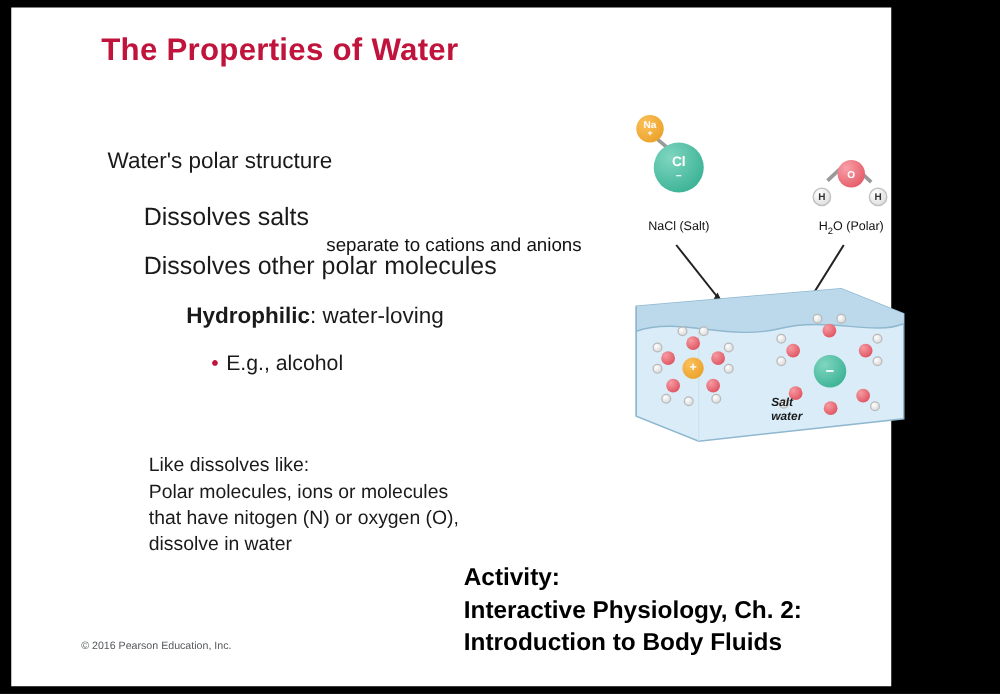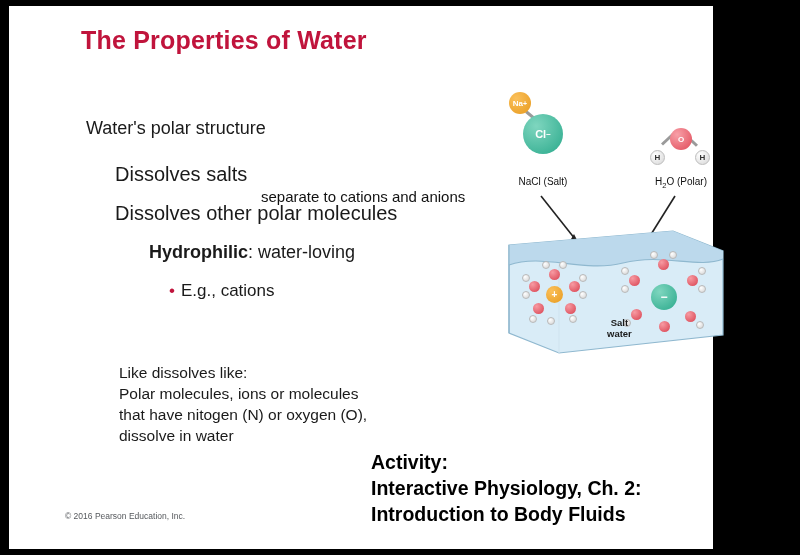--- a/index.html
+++ b/index.html
@@ -148,20 +148,21 @@
   .atom {
     position: absolute;
     border-radius: 50%;
     display: flex;
     align-items: center;
     justify-content: center;
     font-size: 8px;
     color: #ffffff;
     font-weight: bold;
     box-sizing: border-box;
+    flex-direction: column;
   }
 
   
   .na {
     left: 30px; top: 8px; width: 22px; height: 22px;
     background: radial-gradient(circle at 33% 30%, #fbc05a, #e79a1e);
   }
   .cl {
     left: 44px; top: 30px; width: 40px; height: 40px;
     background: radial-gradient(circle at 33% 30%, #7fd6bf, #2aa98b);
@@ -191,27 +192,28 @@
     left: 24px;
     top: 145px;
     width: 226px;
     height: 130px;
   }
   .beaker-svg { position: absolute; left: 0; top: 0; }
   .arrow-svg { position: absolute; left: 0; top: 0; }
 
   .saltwater-label {
     position: absolute;
-    left: 104px;
+    left: 114px;
     top: 88px;
     font-size: 9.5px;
     font-weight: bold;
     color: #1a1a1a;
     line-height: 11px;
-    text-align: center;
+    text-align: left;
+    font-style: italic;
   }
 
   .ion {
     position: absolute;
     border-radius: 50%;
     box-sizing: border-box;
   }
   .ion.red {
     background: radial-gradient(circle at 33% 30%, #f79aa2, #d8414f);
     width: 11px; height: 11px;
@@ -243,21 +245,21 @@
   <div class="lvl1">Water's polar structure</div>
   <div class="lvl2a">Dissolves salts</div>
   <div class="annot-sep">separate to cations and anions</div>
   <div class="lvl2b">Dissolves other polar molecules</div>
 
   <div class="lvl3">
     <b>Hydrophilic</b><span>: water-loving</span>
   </div>
 
   <div class="bullet4">
-    <span class="dot">•</span><span>E.g., cations</span>
+    <span class="dot">•</span><span>E.g., alcohol</span>
   </div>
 
   <div class="para">Like dissolves like:
 Polar molecules, ions or molecules
 that have nitogen (N) or oxygen (O),
 dissolve in water</div>
   <div class="copyright">© 2016 Pearson Education, Inc.</div>
   <div class="activity">Activity:
 Interactive Physiology, Ch. 2:
 Introduction to Body Fluids</div>

